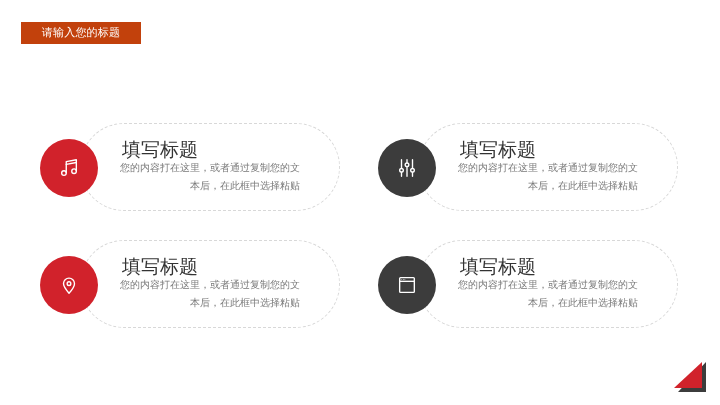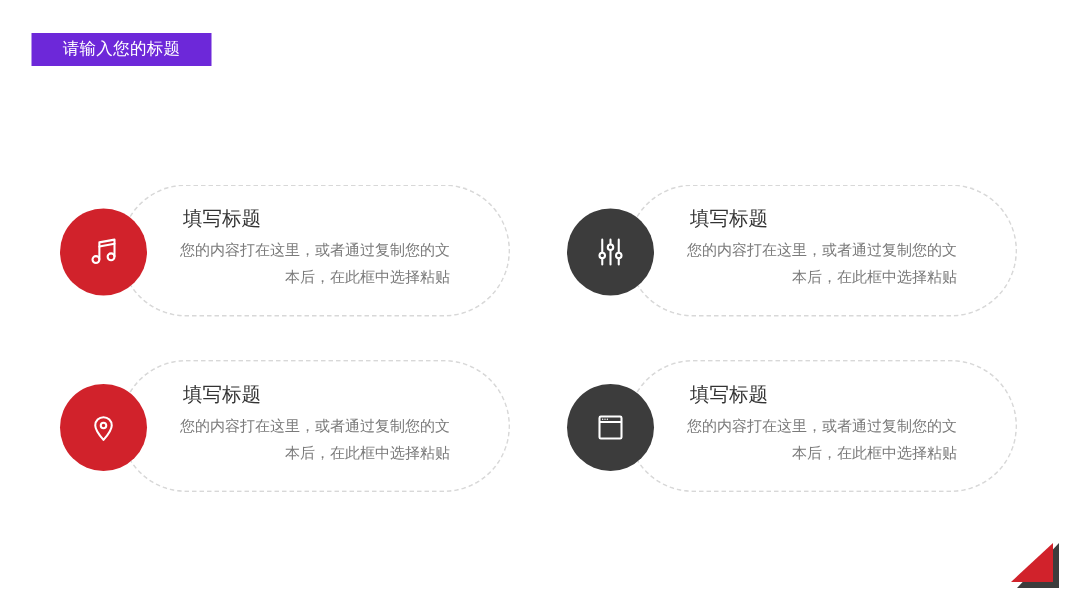--- a/index.html
+++ b/index.html
@@ -16,21 +16,21 @@
       width: 720px;
       height: 405px;
       background: #ffffff;
     }
     .title-bar {
       position: absolute;
       left: 21px;
       top: 22px;
       width: 120px;
       height: 22px;
-      background: #6d28d9;
+      background: #c2410c;
       color: #ffffff;
       font-size: 11px;
       line-height: 22px;
       text-align: center;
       letter-spacing: 0.2px;
     }
     .card {
       position: absolute;
       width: 300px;
       height: 90px;
@@ -57,21 +57,21 @@
       align-items: center;
       justify-content: center;
     }
     .circle.red { background: #d1222b; }
     .circle.dark { background: #3c3c3c; }
     .circle svg { width: 22px; height: 22px; }
     .card-title {
       position: absolute;
       left: 82px;
       top: 14px;
-      font-size: 13px;
+      font-size: 19px;
       color: #333333;
       white-space: nowrap;
     }
     .card-desc {
       position: absolute;
       left: 80px;
       top: 36px;
       width: 180px;
       font-size: 10px;
       line-height: 18px;

